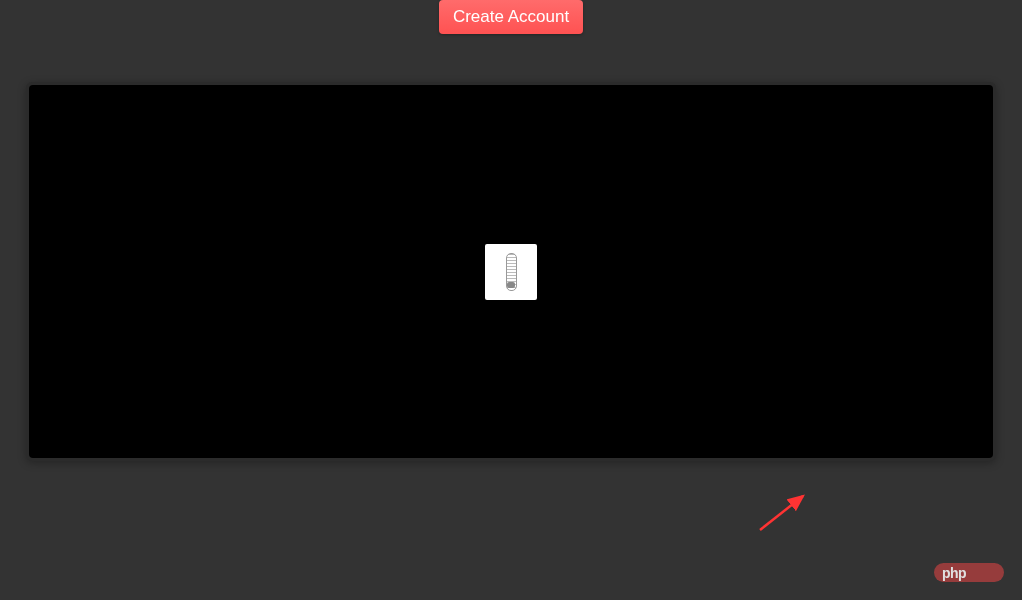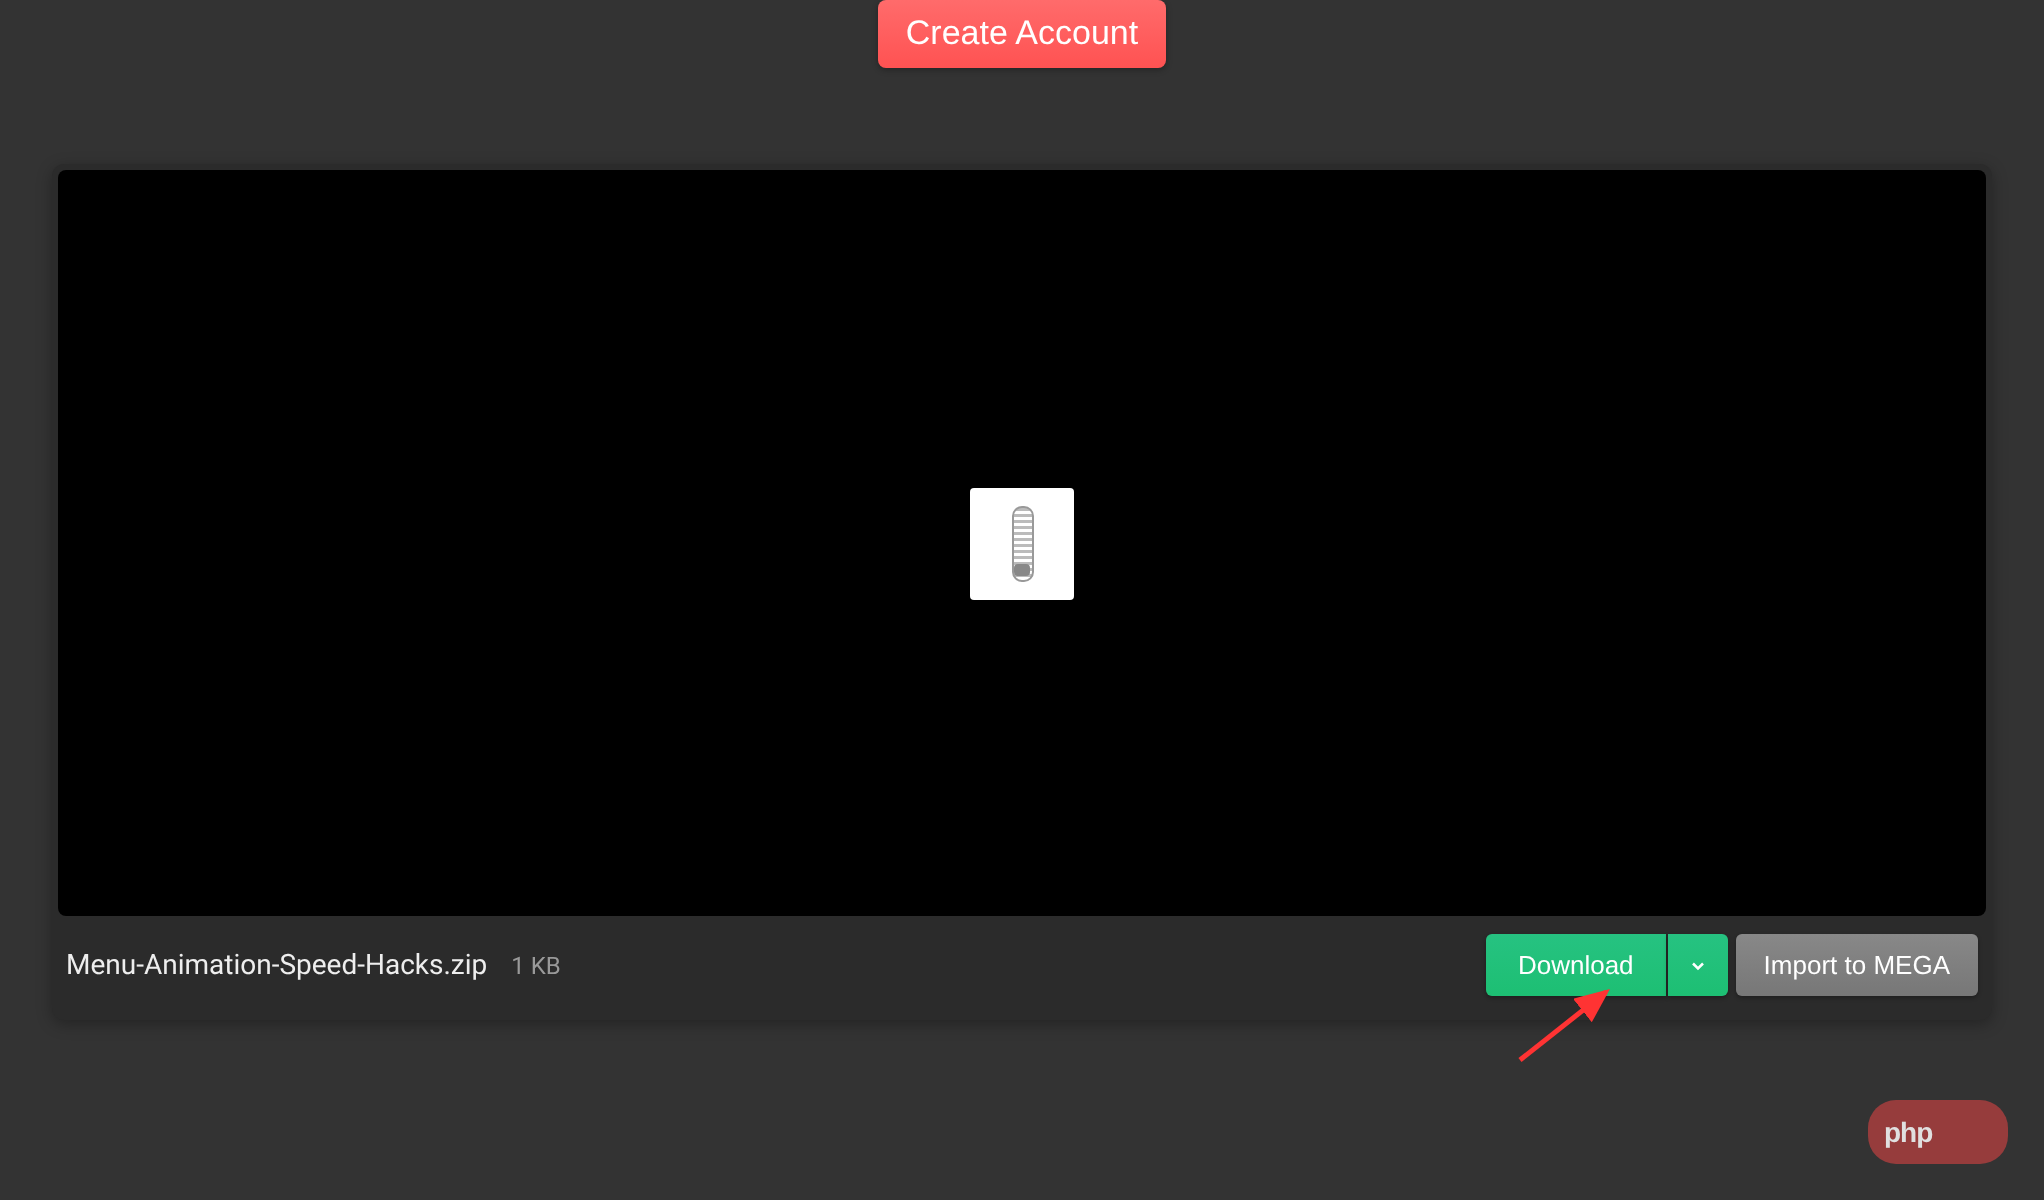--- a/index.html
+++ b/index.html
@@ -202,21 +202,21 @@
       bottom: 18px;
       display: flex;
       align-items: center;
       font-family: Arial, sans-serif;
       opacity: 0.85;
     }
 
     .watermark-bg {
       background: #a83e3e;
       width: 70px;
-      height: 32px;
+      height: 19px;
       border-radius: 14px;
       display: flex;
       align-items: center;
       padding-left: 8px;
       position: relative;
     }
 
     .watermark-text {
       color: #ffffff;
       font-size: 14px;
@@ -243,37 +243,20 @@
   </div>
   <button class="create-account-btn">Create Account</button>
 </div>
 
 <div class="main-panel">
   <div class="preview-area">
     <div class="file-icon">
       <div class="zipper"></div>
     </div>
   </div>
-  <div class="info-bar">
-    <div class="file-info">
-      <span class="file-name">Menu-Animation-Speed-Hacks.zip</span>
-      <span class="file-size">1 KB</span>
-    </div>
-    <div class="actions">
-      <div class="download-group">
-        <button class="download-btn">Download</button>
-        <button class="download-dropdown">
-          <svg viewBox="0 0 24 24" fill="none" stroke="#ffffff" stroke-width="3">
-            <polyline points="6 9 12 15 18 9"></polyline>
-          </svg>
-        </button>
-      </div>
-      <button class="import-btn">Import to MEGA</button>
-    </div>
-  </div>
 </div>
 
 <svg class="arrow-annotation" width="70" height="50">
   <defs>
     <marker id="arrowhead" markerWidth="8" markerHeight="8" refX="6" refY="3" orient="auto">
       <polygon points="0 0, 7 3, 0 6" fill="#ff3333"></polygon>
     </marker>
   </defs>
   <line x1="5" y1="42" x2="48" y2="8" stroke="#ff3333" stroke-width="2.5" marker-end="url(#arrowhead)"></line>
 </svg>

